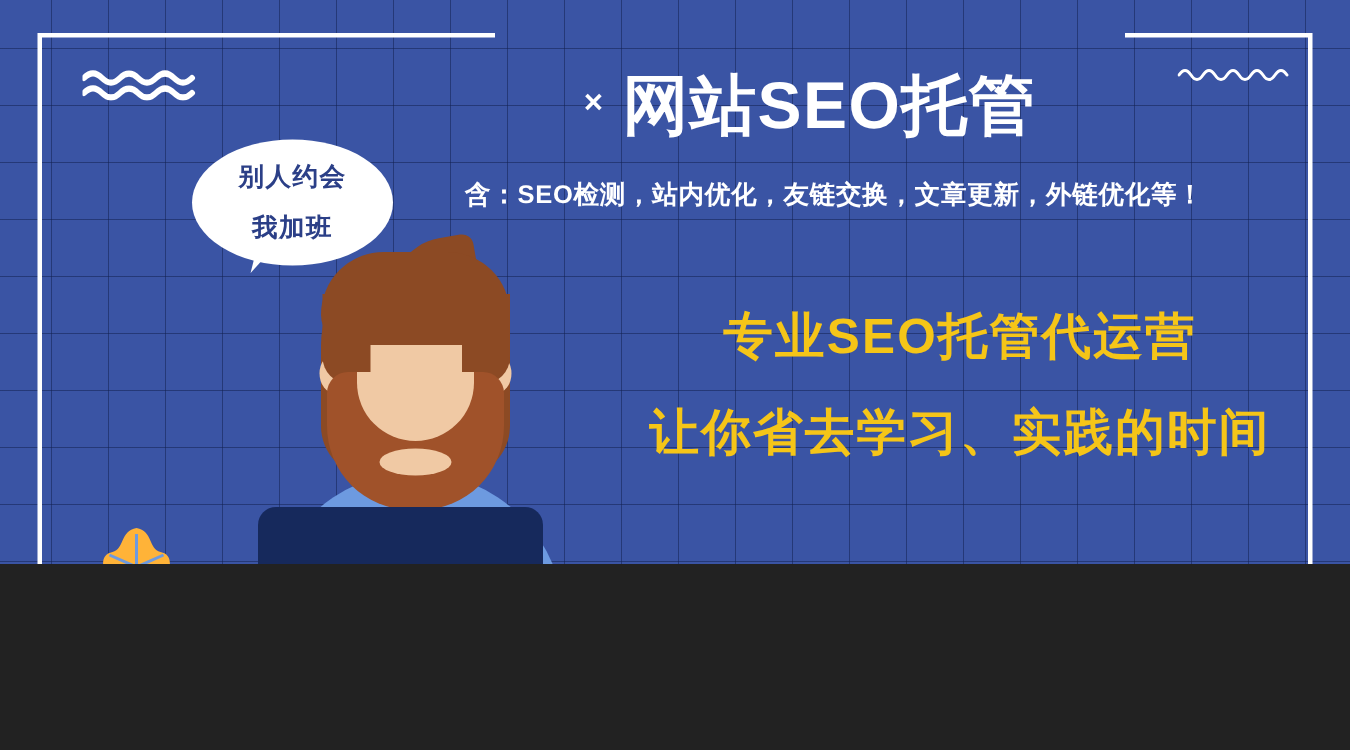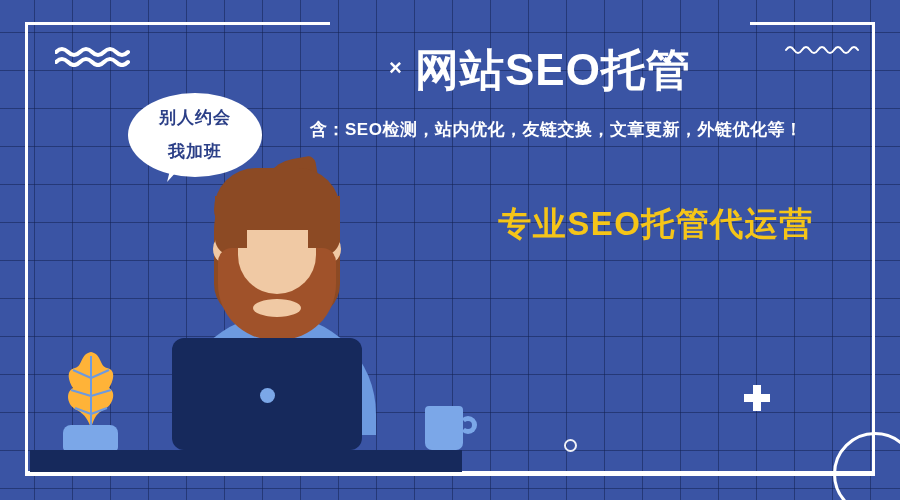--- a/index.html
+++ b/index.html
@@ -1,18 +1,18 @@
 <!DOCTYPE html>
 <html><head>
 <meta charset="utf-8">
 <style>
   html,body{margin:0;padding:0;background:#222;}
   #banner{
     position:relative;
-    width:900px;height:500px;
+    width:900px;height:376px;
     overflow:hidden;
     background-color:#3a54a4;
     background-image:
       linear-gradient(to right, rgba(20,34,82,.55) 1px, transparent 1px),
       linear-gradient(to bottom, rgba(20,34,82,.55) 1px, transparent 1px);
     background-size:38px 38px;
     background-position:-4px -6px;
     font-family:"Liberation Sans","DejaVu Sans",sans-serif;
     user-select:none;
   }
@@ -51,21 +51,21 @@
     position:absolute;left:330px;top:44px;width:420px;
     text-align:center;color:#ffffff;font-size:44px;font-weight:bold;
     letter-spacing:1px;line-height:48px;white-space:nowrap;
   }
   .title .x-mark{font-size:22px;font-weight:bold;vertical-align:10px;margin-right:12px;}
   .subtitle{
     position:absolute;left:310px;top:118px;width:580px;
     text-align:left;color:#ffffff;font-size:17px;line-height:24px;
     letter-spacing:.5px;white-space:nowrap;font-weight:bold;
   }
-  .slogans{position:absolute;left:416px;top:192px;width:480px;text-align:center;}
+  .slogans{position:absolute;left:400px;top:192px;width:480px;text-align:center;}
   .slogan{
     color:#f5c518;font-size:33px;font-weight:bold;line-height:64px;
     letter-spacing:1.5px;white-space:nowrap;
   }
   
   .bubble{
     position:absolute;left:128px;top:93px;width:134px;height:84px;
     background:#ffffff;border-radius:50%/50%;
   }
   .bubble-text{
@@ -168,20 +168,21 @@
   </svg>
 
   <div class="title">
     <span class="x-mark">×</span><span>网站SEO托管</span>
   </div>
 
   <div class="subtitle">含：SEO检测，站内优化，友链交换，文章更新，外链优化等！</div>
 
   <div class="slogans">
     <div class="slogan">专业SEO托管代运营</div>
+    <div class="slogan">让你省去学习、实践的时间</div>
   </div>
 
   <div class="bubble-tail"></div>
   <div class="bubble">
     <div class="bubble-text">
       <span>别人约会</span>
       <span>我加班</span>
     </div>
   </div>
 

